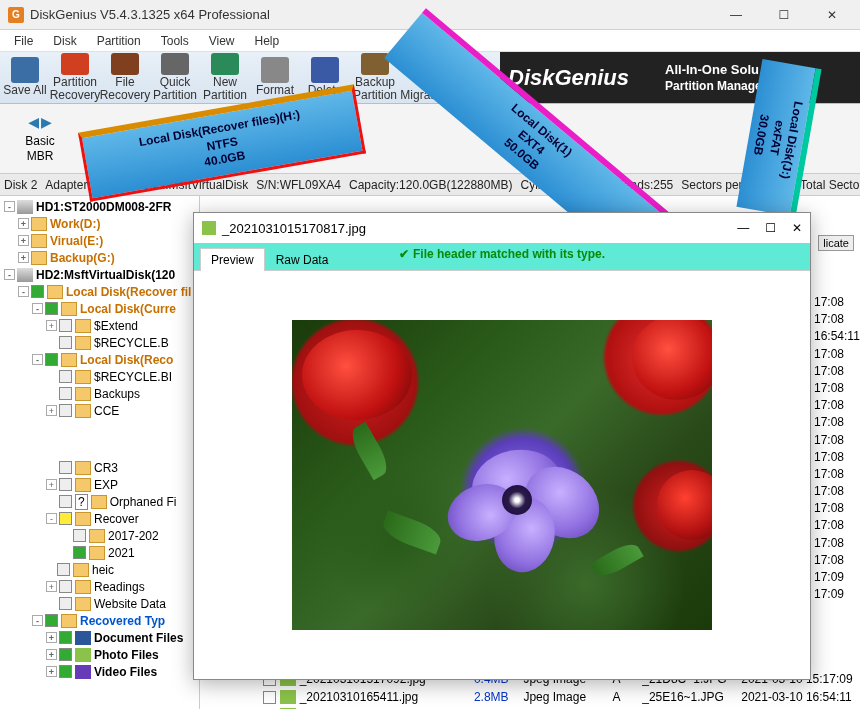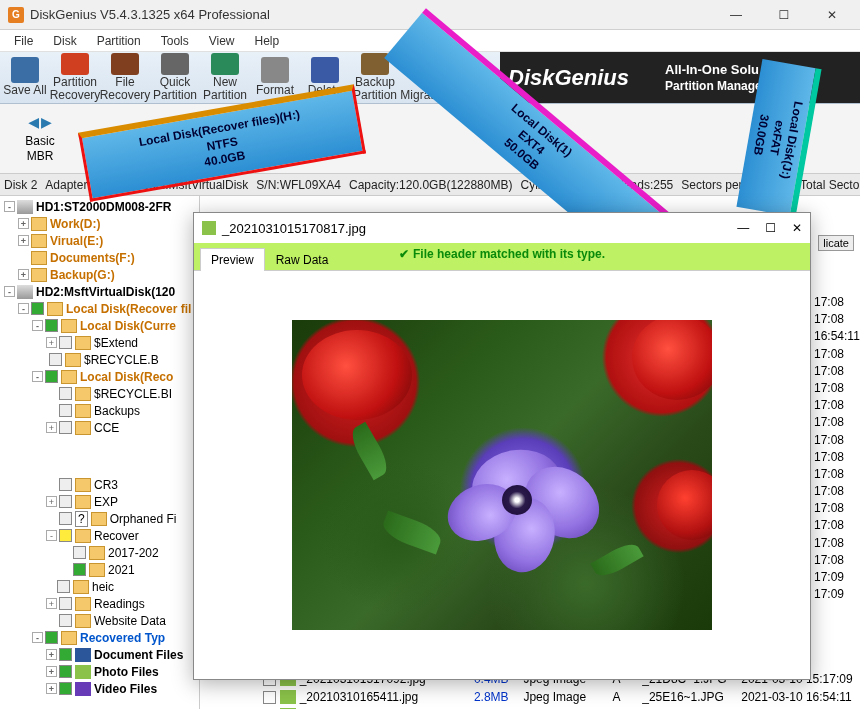--- a/index.html
+++ b/index.html
@@ -73,21 +73,21 @@
 .filerow .c3 { width:90px;}
 .filerow .c4 { width:30px;}
 .filerow .c5 { width:100px;}
 .filerow .c6 { width:120px;}
 
 
 .timecol { position:absolute; right:6px; top:295px; width:40px; font-size:12px;}
 .timecol div { height:17.2px; }
 
 
-.preview-win { position:absolute; left:193px; top:212px; width:618px; height:468px; background:#bef264; border:1px solid #888; box-shadow:0 4px 20px rgba(0,0,0,0.3); display:flex; flex-direction:column;}
+.preview-win { position:absolute; left:193px; top:212px; width:618px; height:468px; background:#5eead4; border:1px solid #888; box-shadow:0 4px 20px rgba(0,0,0,0.3); display:flex; flex-direction:column;}
 .pv-title { height:30px; display:flex; align-items:center; padding:0 8px; background:#fff;}
 .pv-title .pvico { width:14px; height:14px; background:#8bc34a; margin-right:6px;}
 .pv-title .pvname { flex:1; font-size:13px;}
 .pv-ctrl { display:flex; gap:16px; font-size:13px;}
 .pv-tabs { height:28px; display:flex; align-items:flex-end; border-bottom:1px solid #ccc; padding:0 6px; position:relative;}
 .pv-tab { padding:4px 10px; font-size:12px; border:1px solid transparent; border-bottom:none; position:relative; top:1px;}
 .pv-tab.active { border-color:#ccc; background:#fff;}
 .pv-status { position:absolute; left:50%; transform:translateX(-50%); top:4px; color:#0a8a0a; font-weight:bold; font-size:13px; display:flex; align-items:center; gap:4px;}
 .pv-body { flex:1; display:flex; align-items:center; justify-content:center; background:#fff; padding:20px;}
 .pv-img { width:420px; height:310px; position:relative; overflow:hidden; }
@@ -232,25 +232,20 @@
         <span class="exp">+</span>
         <span class="ico fld"></span>
         <span>Work(D:)</span>
       </div>
       <div class="tree-row orange bold" style="padding-left: 18px;">
         <span class="exp">+</span>
         <span class="ico fld"></span>
         <span>Virual(E:)</span>
       </div>
       <div class="tree-row orange bold" style="padding-left: 18px;">
-        <span style="width:13px;display:inline-block;"></span>
-        <span class="ico fld"></span>
-        <span>Documents(F:)</span>
-      </div>
-      <div class="tree-row orange bold" style="padding-left: 18px;">
         <span class="exp">+</span>
         <span class="ico fld"></span>
         <span>Backup(G:)</span>
       </div>
       <div class="tree-row bold" style="padding-left: 4px;">
         <span class="exp">-</span>
         <span class="ico dsk"></span>
         <span>HD2:MsftVirtualDisk(120</span>
       </div>
       <div class="tree-row orange bold" style="padding-left: 18px;">
@@ -264,21 +259,21 @@
         <span class="chk g"></span>
         <span class="ico fld"></span>
         <span>Local Disk(Curre</span>
       </div>
       <div class="tree-row" style="padding-left: 46px;">
         <span class="exp">+</span>
         <span class="chk d"></span>
         <span class="ico fld"></span>
         <span>$Extend</span>
       </div>
-      <div class="tree-row" style="padding-left: 36px;">
+      <div class="tree-row" style="padding-left: 46px;">
         <span style="width:13px;display:inline-block;"></span>
         <span class="chk d"></span>
         <span class="ico fld"></span>
         <span>$RECYCLE.B</span>
       </div>
       <div class="tree-row orange bold" style="padding-left: 32px;">
         <span class="exp">-</span>
         <span class="chk g"></span>
         <span class="ico fld"></span>
         <span>Local Disk(Reco</span>

